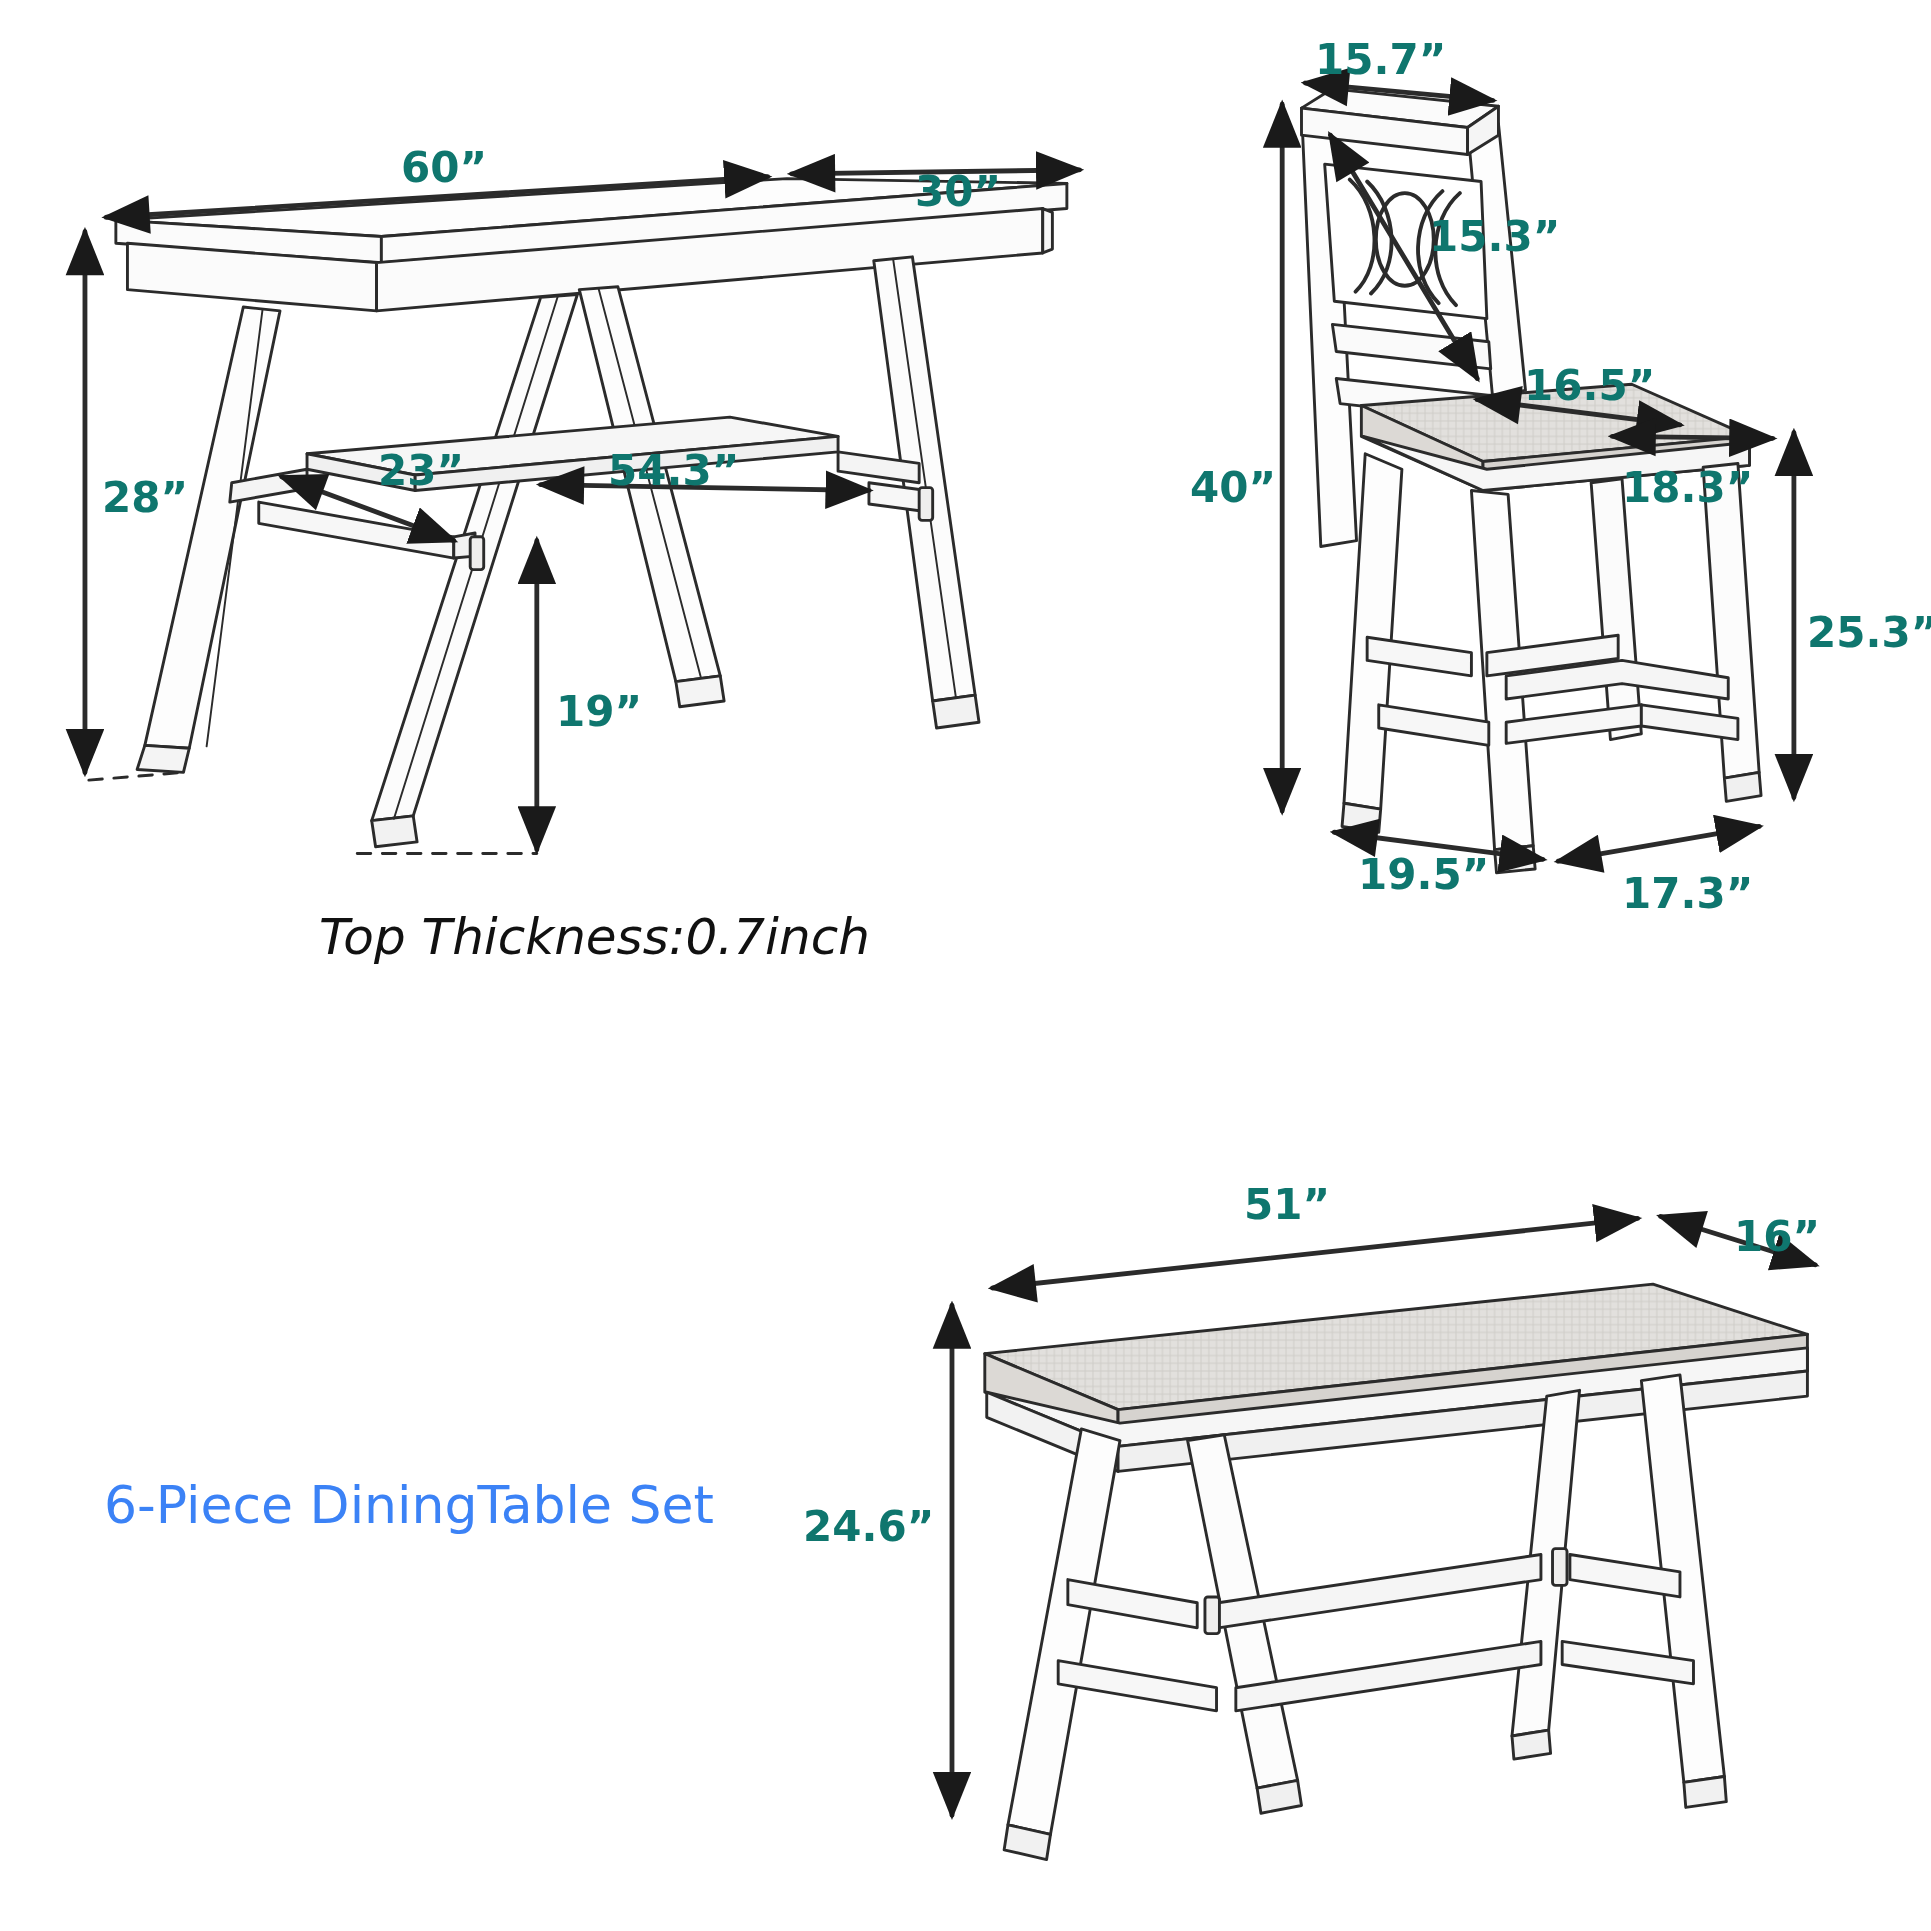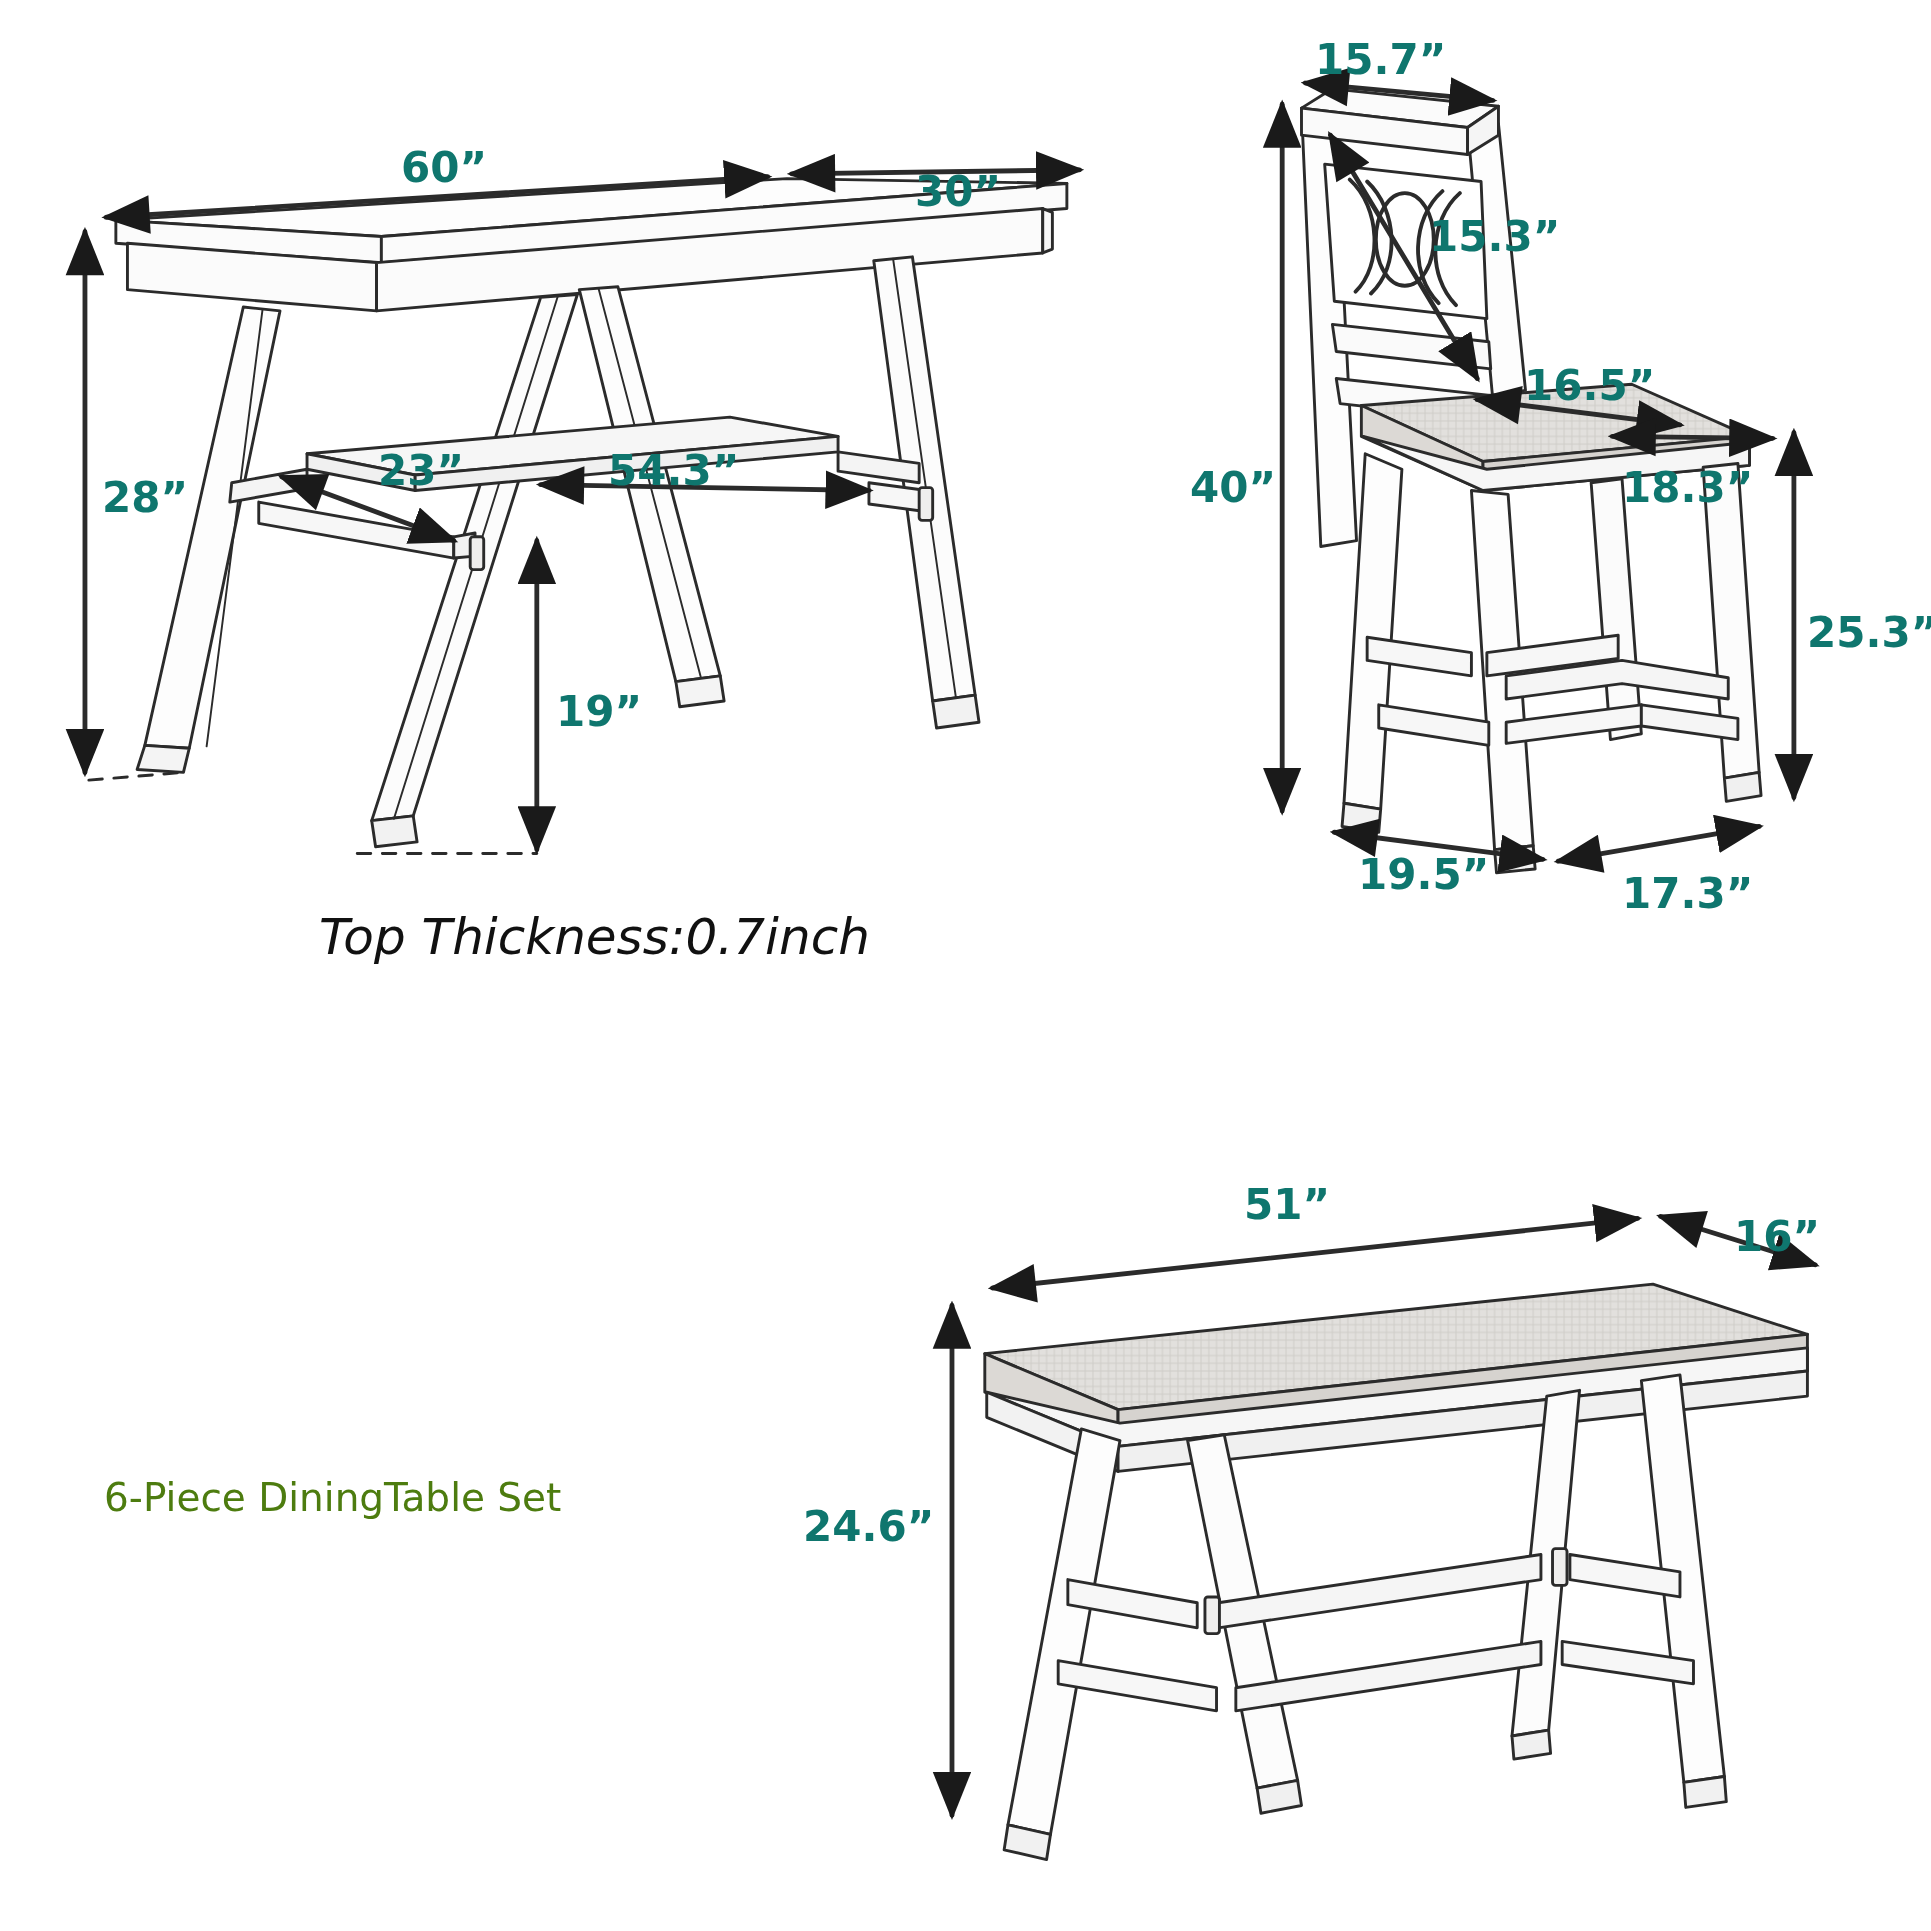--- a/index.html
+++ b/index.html
@@ -41,23 +41,23 @@
     font-family: "DejaVu Sans", sans-serif;
     font-size: 50px;
     font-weight: 400;
     color: #111111;
     white-space: nowrap;
     font-style: italic;
   }
   .title {
     position: absolute;
     font-family: "DejaVu Sans", sans-serif;
-    font-size: 39px;
+    font-size: 52px;
     font-weight: 400;
-    color: #4d7c0f;
+    color: #3b82f6;
     white-space: nowrap;
   }
 </style>
 </head>
 <body>
 
 <div id="sheet">
 
   <svg class="art" viewBox="0 0 2000 2000">
     <defs>

